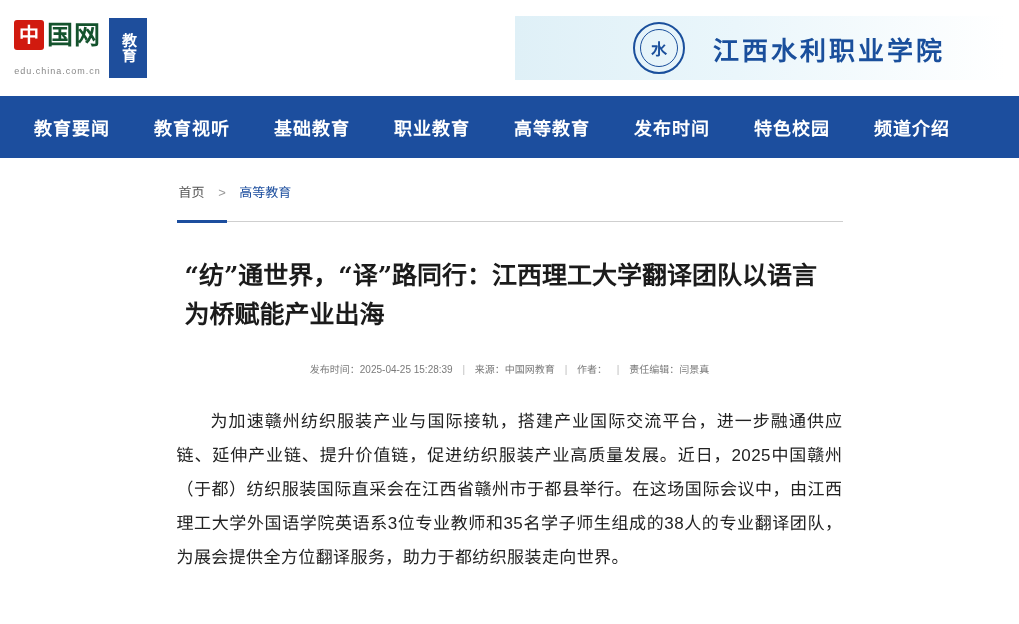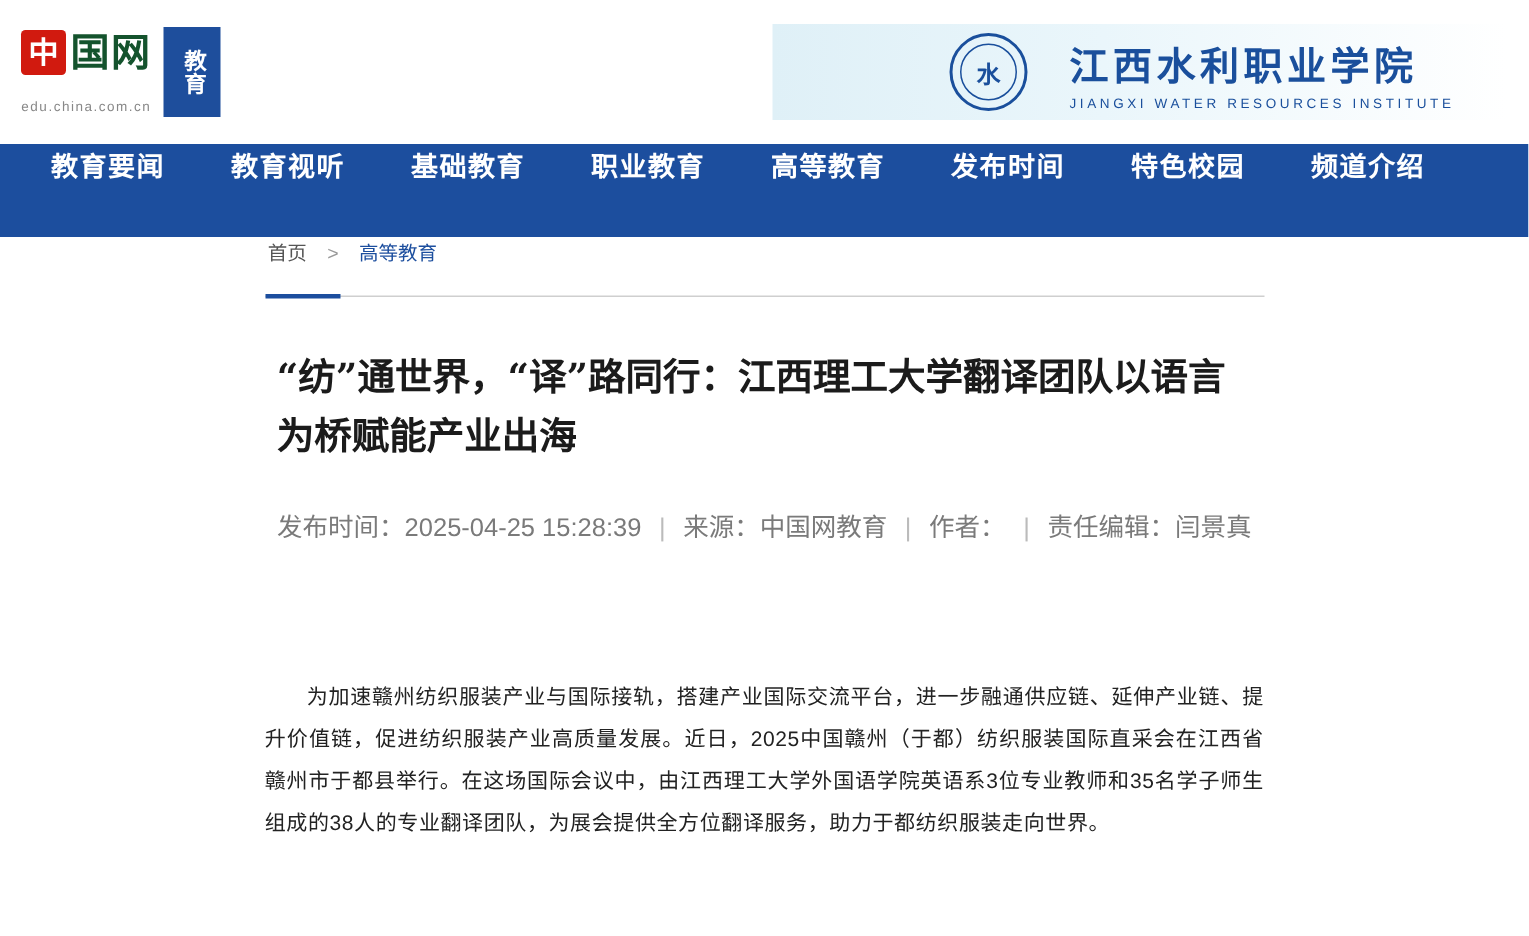--- a/index.html
+++ b/index.html
@@ -135,21 +135,21 @@
     font-size: 9px;
     letter-spacing: 2.4px;
     margin-top: 4px;
   }
 
   
   .nav {
     height: 62px;
     background: #1c4e9e;
     display: flex;
-    align-items: flex-start;
+    align-items: center;
     padding-left: 34px;
     box-sizing: border-box;
   }
   .nav-item {
     color: #ffffff;
     font-size: 18px;
     font-weight: bold;
     margin-right: 44px;
     cursor: pointer;
     white-space: nowrap;
@@ -158,20 +158,21 @@
   .nav-item:last-child { margin-right: 0; }
 
   
   .content {
     width: 1019px;
     background: #fff;
   }
   .inner {
     width: 666px;
     margin: 0 auto;
+    padding-top: 24px;
   }
   .breadcrumb {
     font-size: 13px;
     color: #666;
     padding-left: 2px;
   }
   .breadcrumb .crumb-link { color: #555; cursor: pointer; }
   .breadcrumb .crumb-sep { margin: 0 10px; color: #999; }
   .breadcrumb .crumb-current { color: #1c4e9e; cursor: pointer; }
 
@@ -190,29 +191,29 @@
     text-align: left;
     font-size: 25px;
     line-height: 1.55;
     font-weight: bold;
     color: #1b1b1b;
     margin: 34px 8px 0 8px;
     font-family: "DejaVu Serif", "Liberation Serif", serif;
   }
   .meta {
     text-align: center;
-    font-size: 17px;
+    font-size: 10px;
     color: #7a7a7a;
     margin-top: 26px;
   }
   .meta .sep { margin: 0 7px; color: #bbb; }
 
   .article-body {
-    margin-top: 88px;
-    font-size: 14px;
+    margin-top: 29px;
+    font-size: 17px;
     line-height: 2.0;
     color: #222;
     text-align: justify;
     letter-spacing: 0.4px;
   }
   .article-body p { margin: 0 0 18px 0; text-indent: 2em; }
 </style>
 </head>
 <body>
 
@@ -227,21 +228,20 @@
     </div>
     <div class="logo-edu">教育</div>
   </div>
 
   <div class="banner">
     <div class="banner-seal">
       <div class="banner-seal-char">水</div>
     </div>
     <div class="banner-texts">
       <div class="banner-title">江西水利职业学院</div>
-      <div class="banner-sub">JIANGXI WATER RESOURCES INSTITUTE</div>
     </div>
   </div>
 </div>
 
 <div class="nav">
   <div class="nav-item">教育要闻</div>
   <div class="nav-item">教育视听</div>
   <div class="nav-item">基础教育</div>
   <div class="nav-item">职业教育</div>
   <div class="nav-item">高等教育</div>

